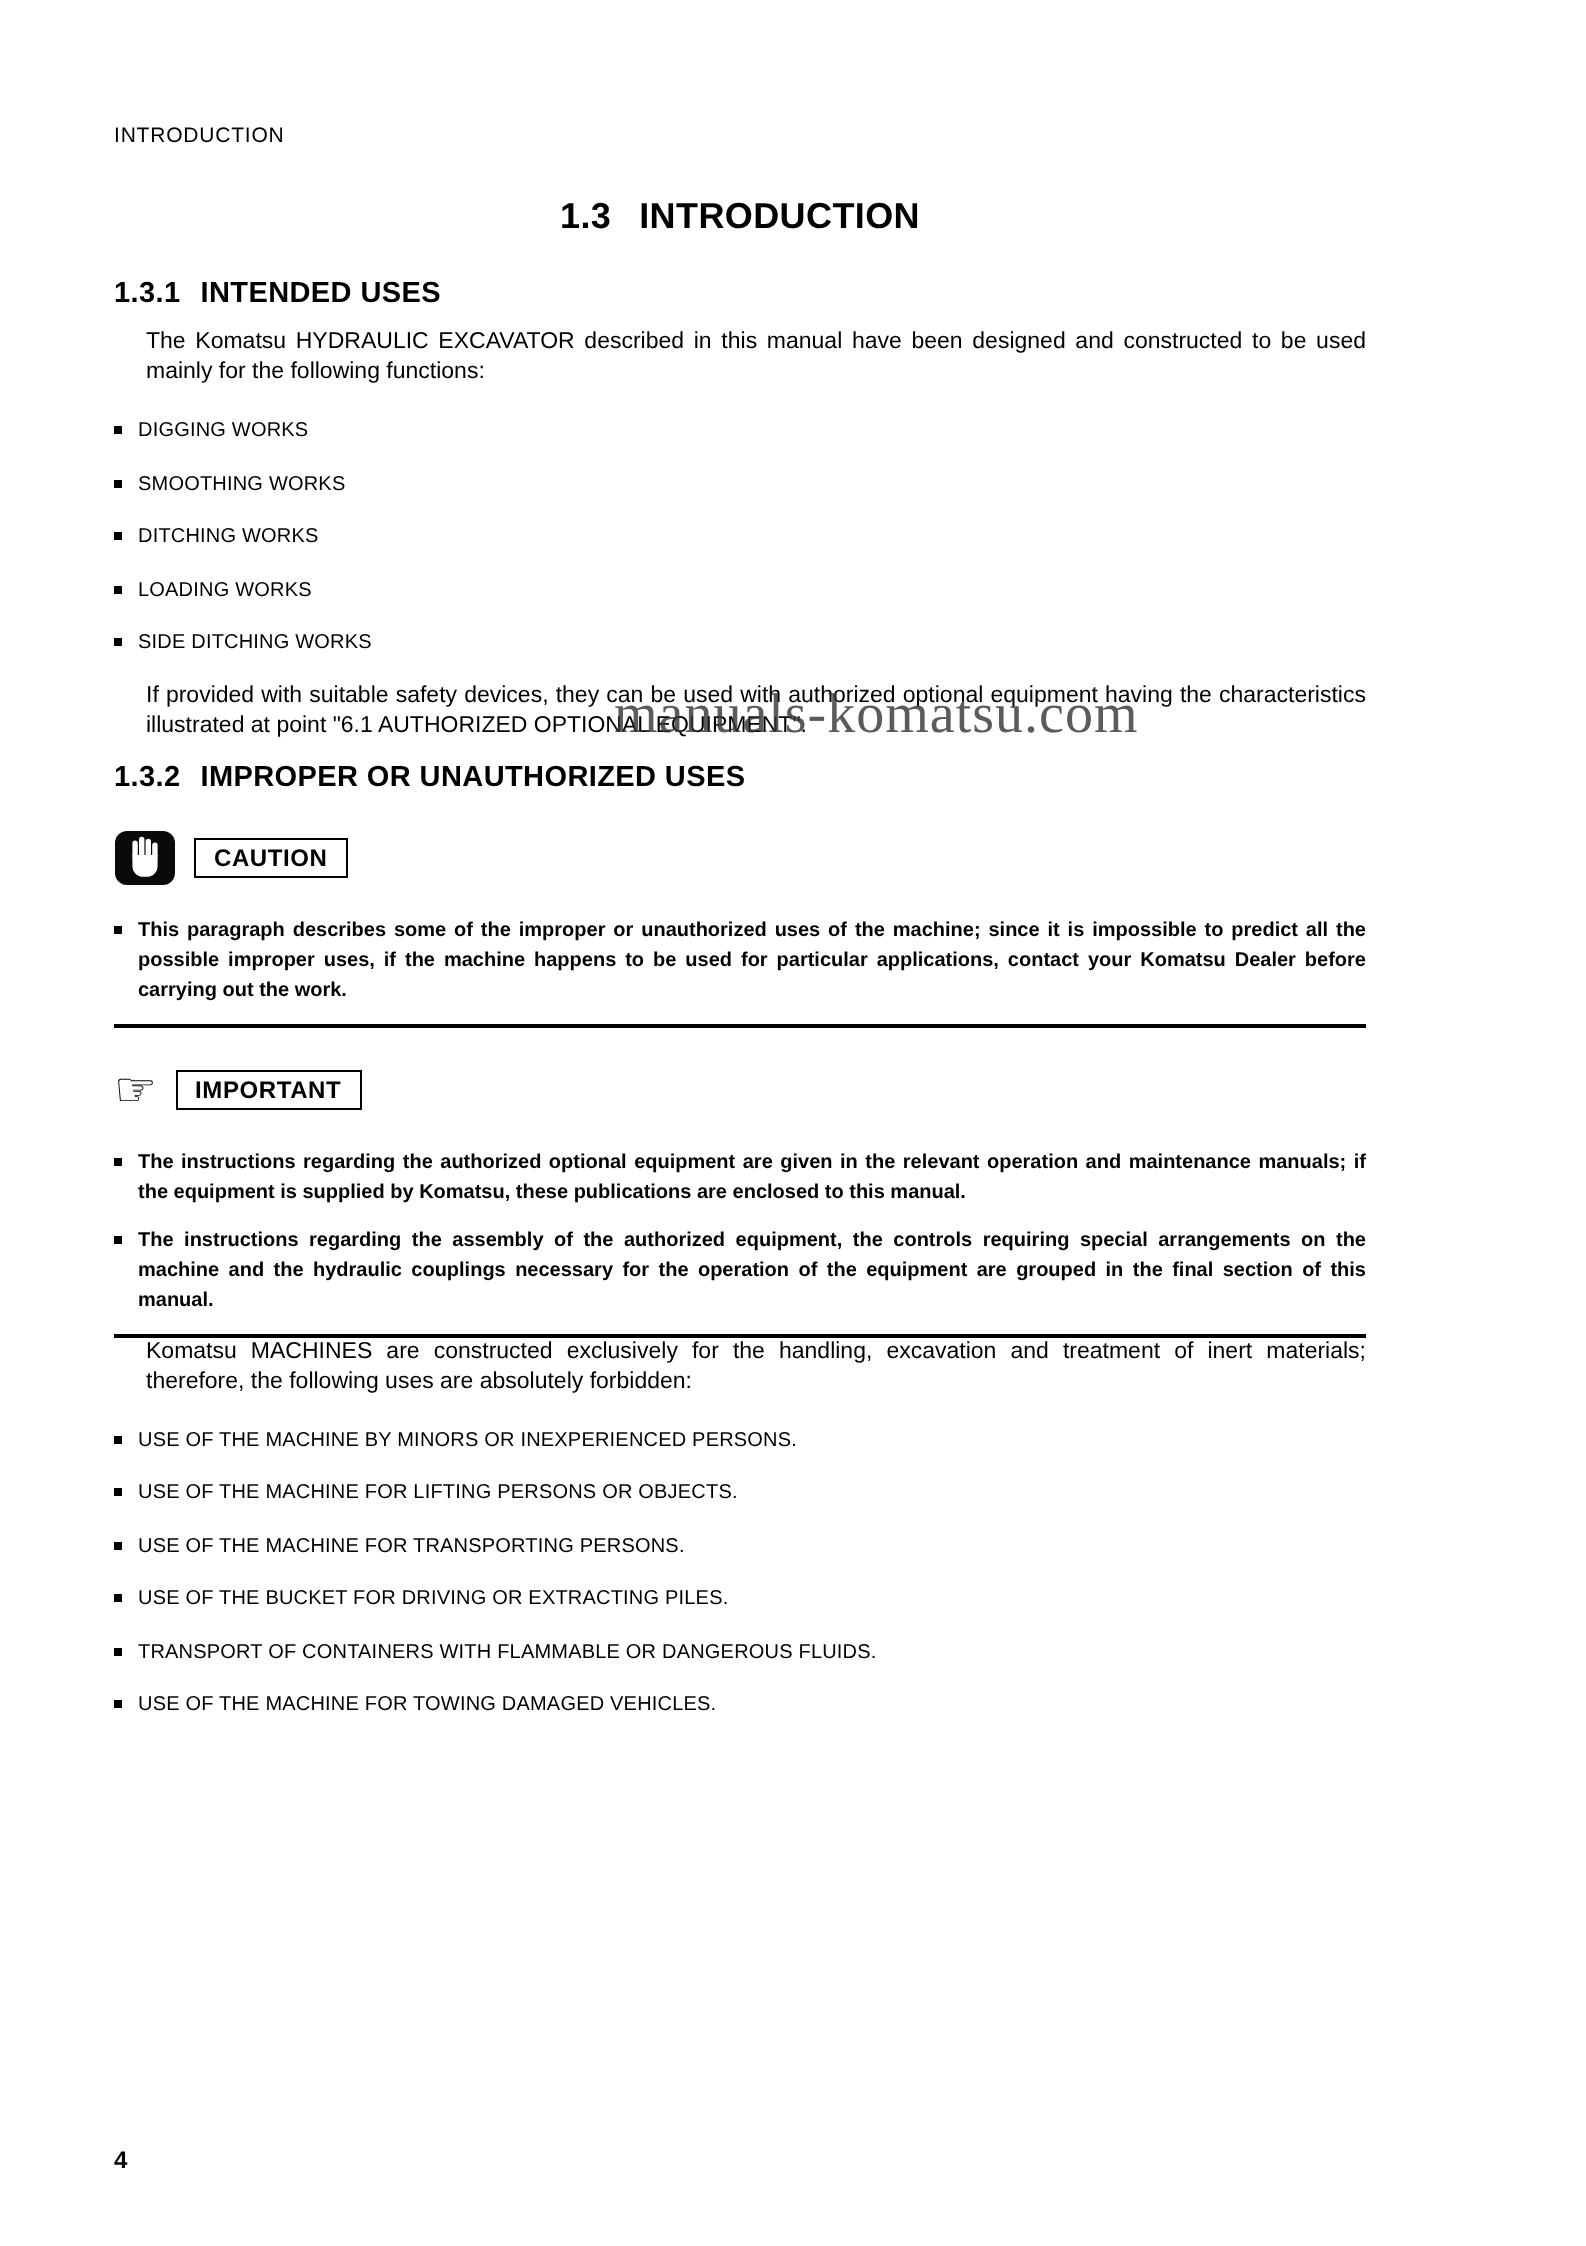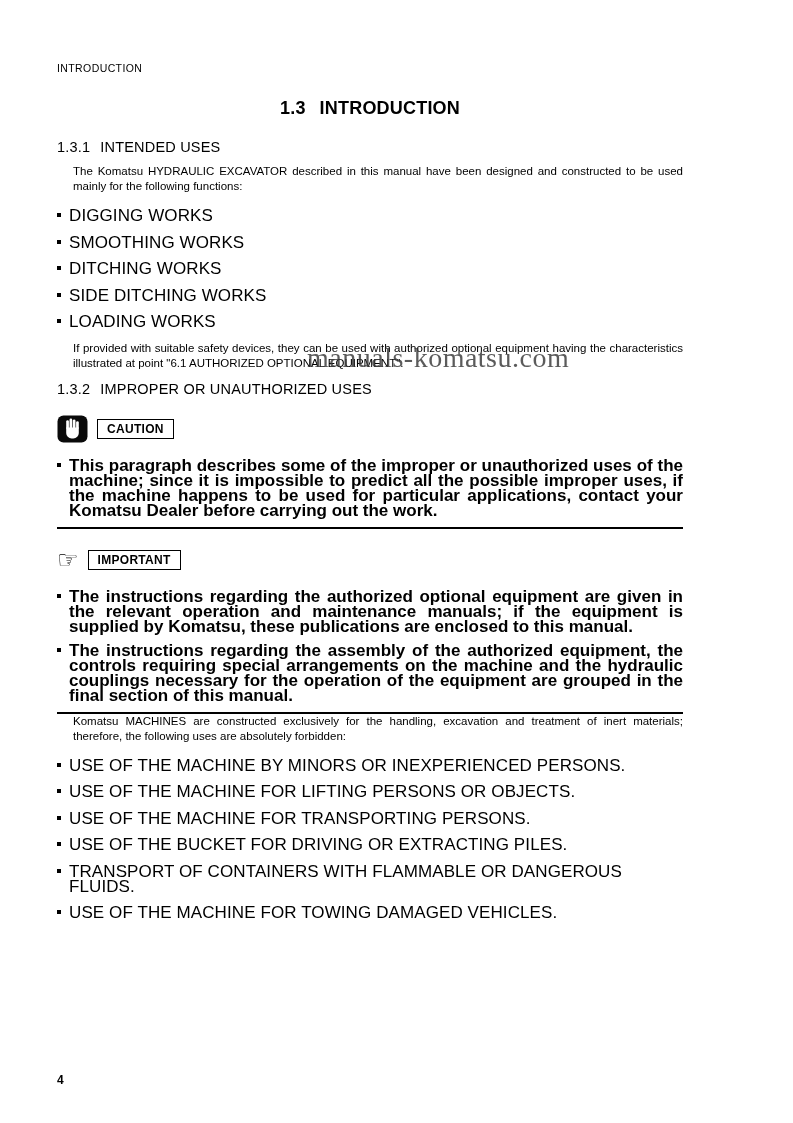--- a/index.html
+++ b/index.html
@@ -21,41 +21,41 @@
   }
   h1.section-heading {
     font-size: 18px;
     font-weight: bold;
     margin: 0 0 20px 0;
     letter-spacing: 0.2px;
     text-align: center;
   }
   h2.sub-heading {
     font-size: 14.5px;
-    font-weight: normal;
+    font-weight: bold;
     margin: 0 0 9px 0;
     letter-spacing: 0.2px;
   }
   .num-gap { display: inline-block; width: 14px; }
   .num-gap-sm { display: inline-block; width: 10px; }
   p.body {
     font-size: 11.5px;
     line-height: 15px;
     margin: 0 0 10px 16px;
     text-align: justify;
   }
   ul.sq-list {
     list-style: none;
     margin: 14px 0 0 0;
     padding: 0;
   }
   ul.sq-list li {
     position: relative;
     padding-left: 12px;
-    font-size: 17px;
+    font-size: 10px;
     line-height: 15px;
     margin-bottom: 11px;
   }
   ul.sq-list li::before {
     content: "";
     position: absolute;
     left: 0;
     top: 5px;
     width: 4px;
     height: 4px;
@@ -125,22 +125,22 @@
   <h1 class="section-heading"><span>1.3</span><span class="num-gap"></span><span>INTRODUCTION</span></h1>
 
   <h2 class="sub-heading"><span>1.3.1</span><span class="num-gap-sm"></span><span>INTENDED USES</span></h2>
 
   <p class="body">The Komatsu HYDRAULIC EXCAVATOR described in this manual have been designed and constructed to be used mainly for the following functions:</p>
 
   <ul class="sq-list caps-list">
     <li>DIGGING WORKS</li>
     <li>SMOOTHING WORKS</li>
     <li>DITCHING WORKS</li>
+    <li>LOADING WORKS</li>
     <li>SIDE DITCHING WORKS</li>
-    <li>LOADING WORKS</li>
   </ul>
 
   <p class="body note-par">If provided with suitable safety devices, they can be used with authorized optional equipment having the characteristics illustrated at point "6.1 AUTHORIZED OPTIONAL EQUIPMENT".</p>
 
   <h2 class="sub-heading big-gap"><span>1.3.2</span><span class="num-gap-sm"></span><span>IMPROPER OR UNAUTHORIZED USES</span></h2>
 
   <div class="label-row">
     <span>
       <svg class="caution-icon-svg" width="31" height="28" viewBox="0 0 31 28" aria-hidden="true">
         <rect x="0.5" y="0.5" width="30" height="27" rx="6" fill="#0a0a0a"></rect>

